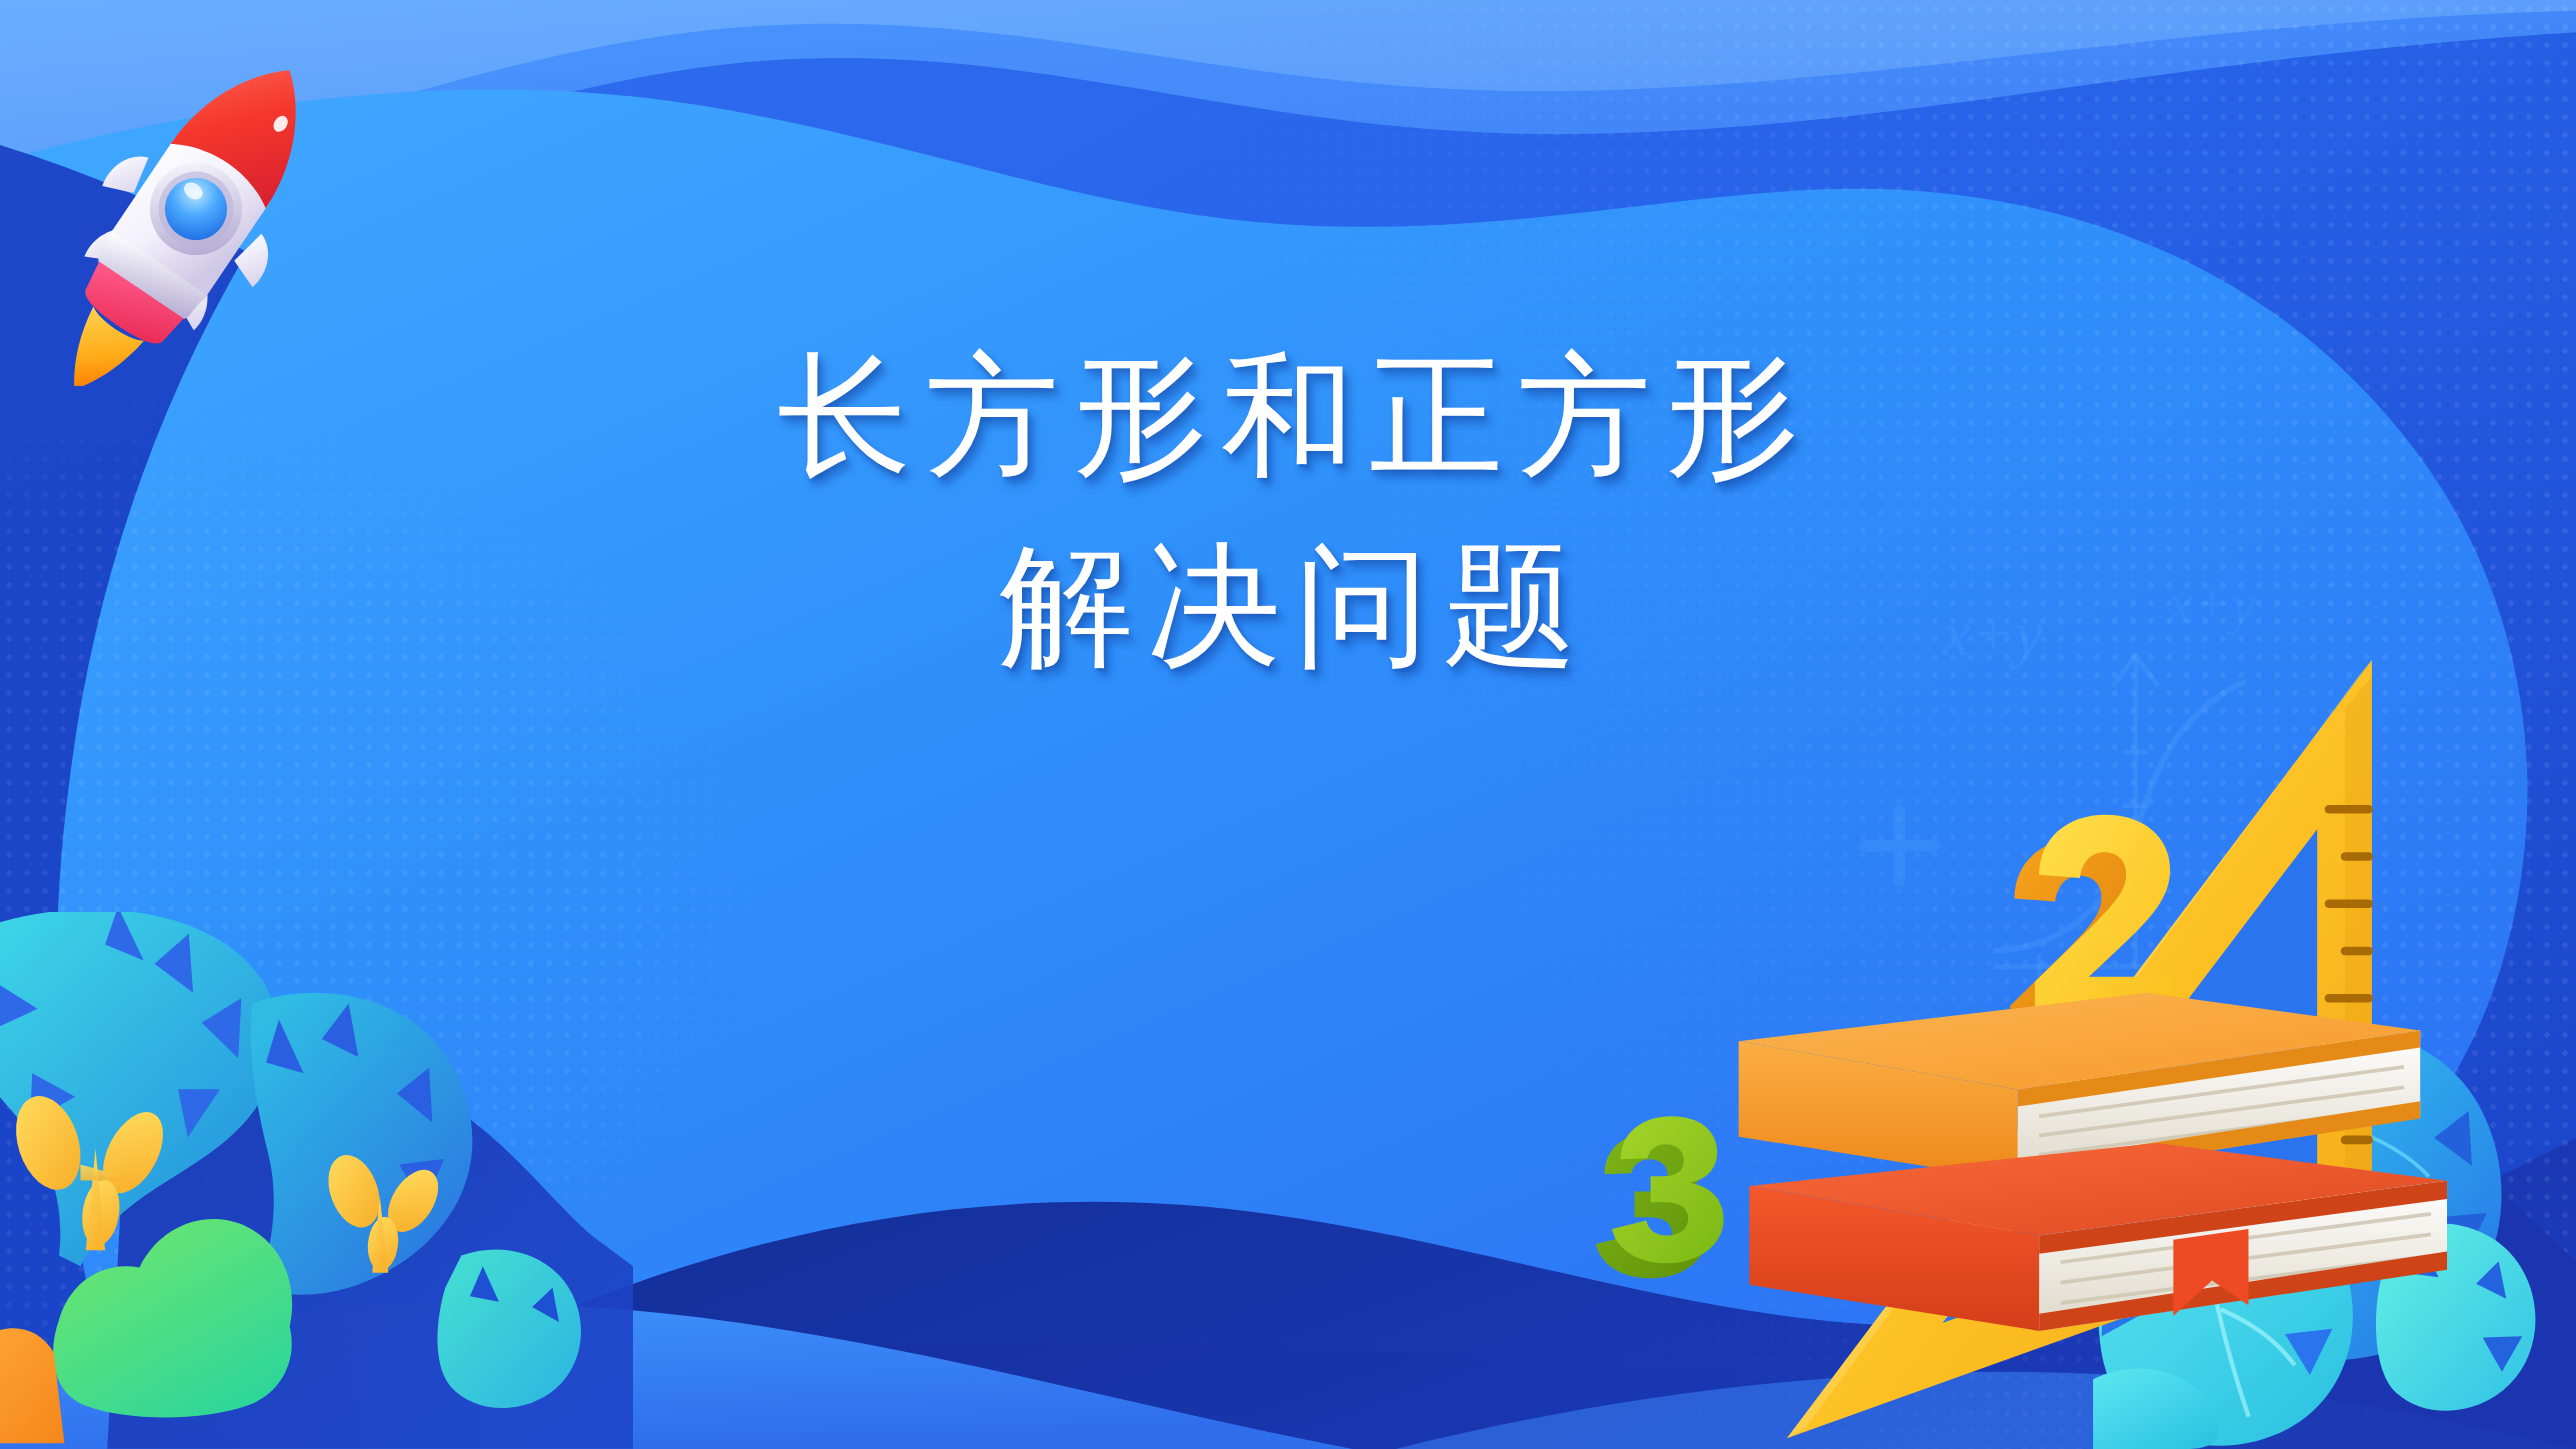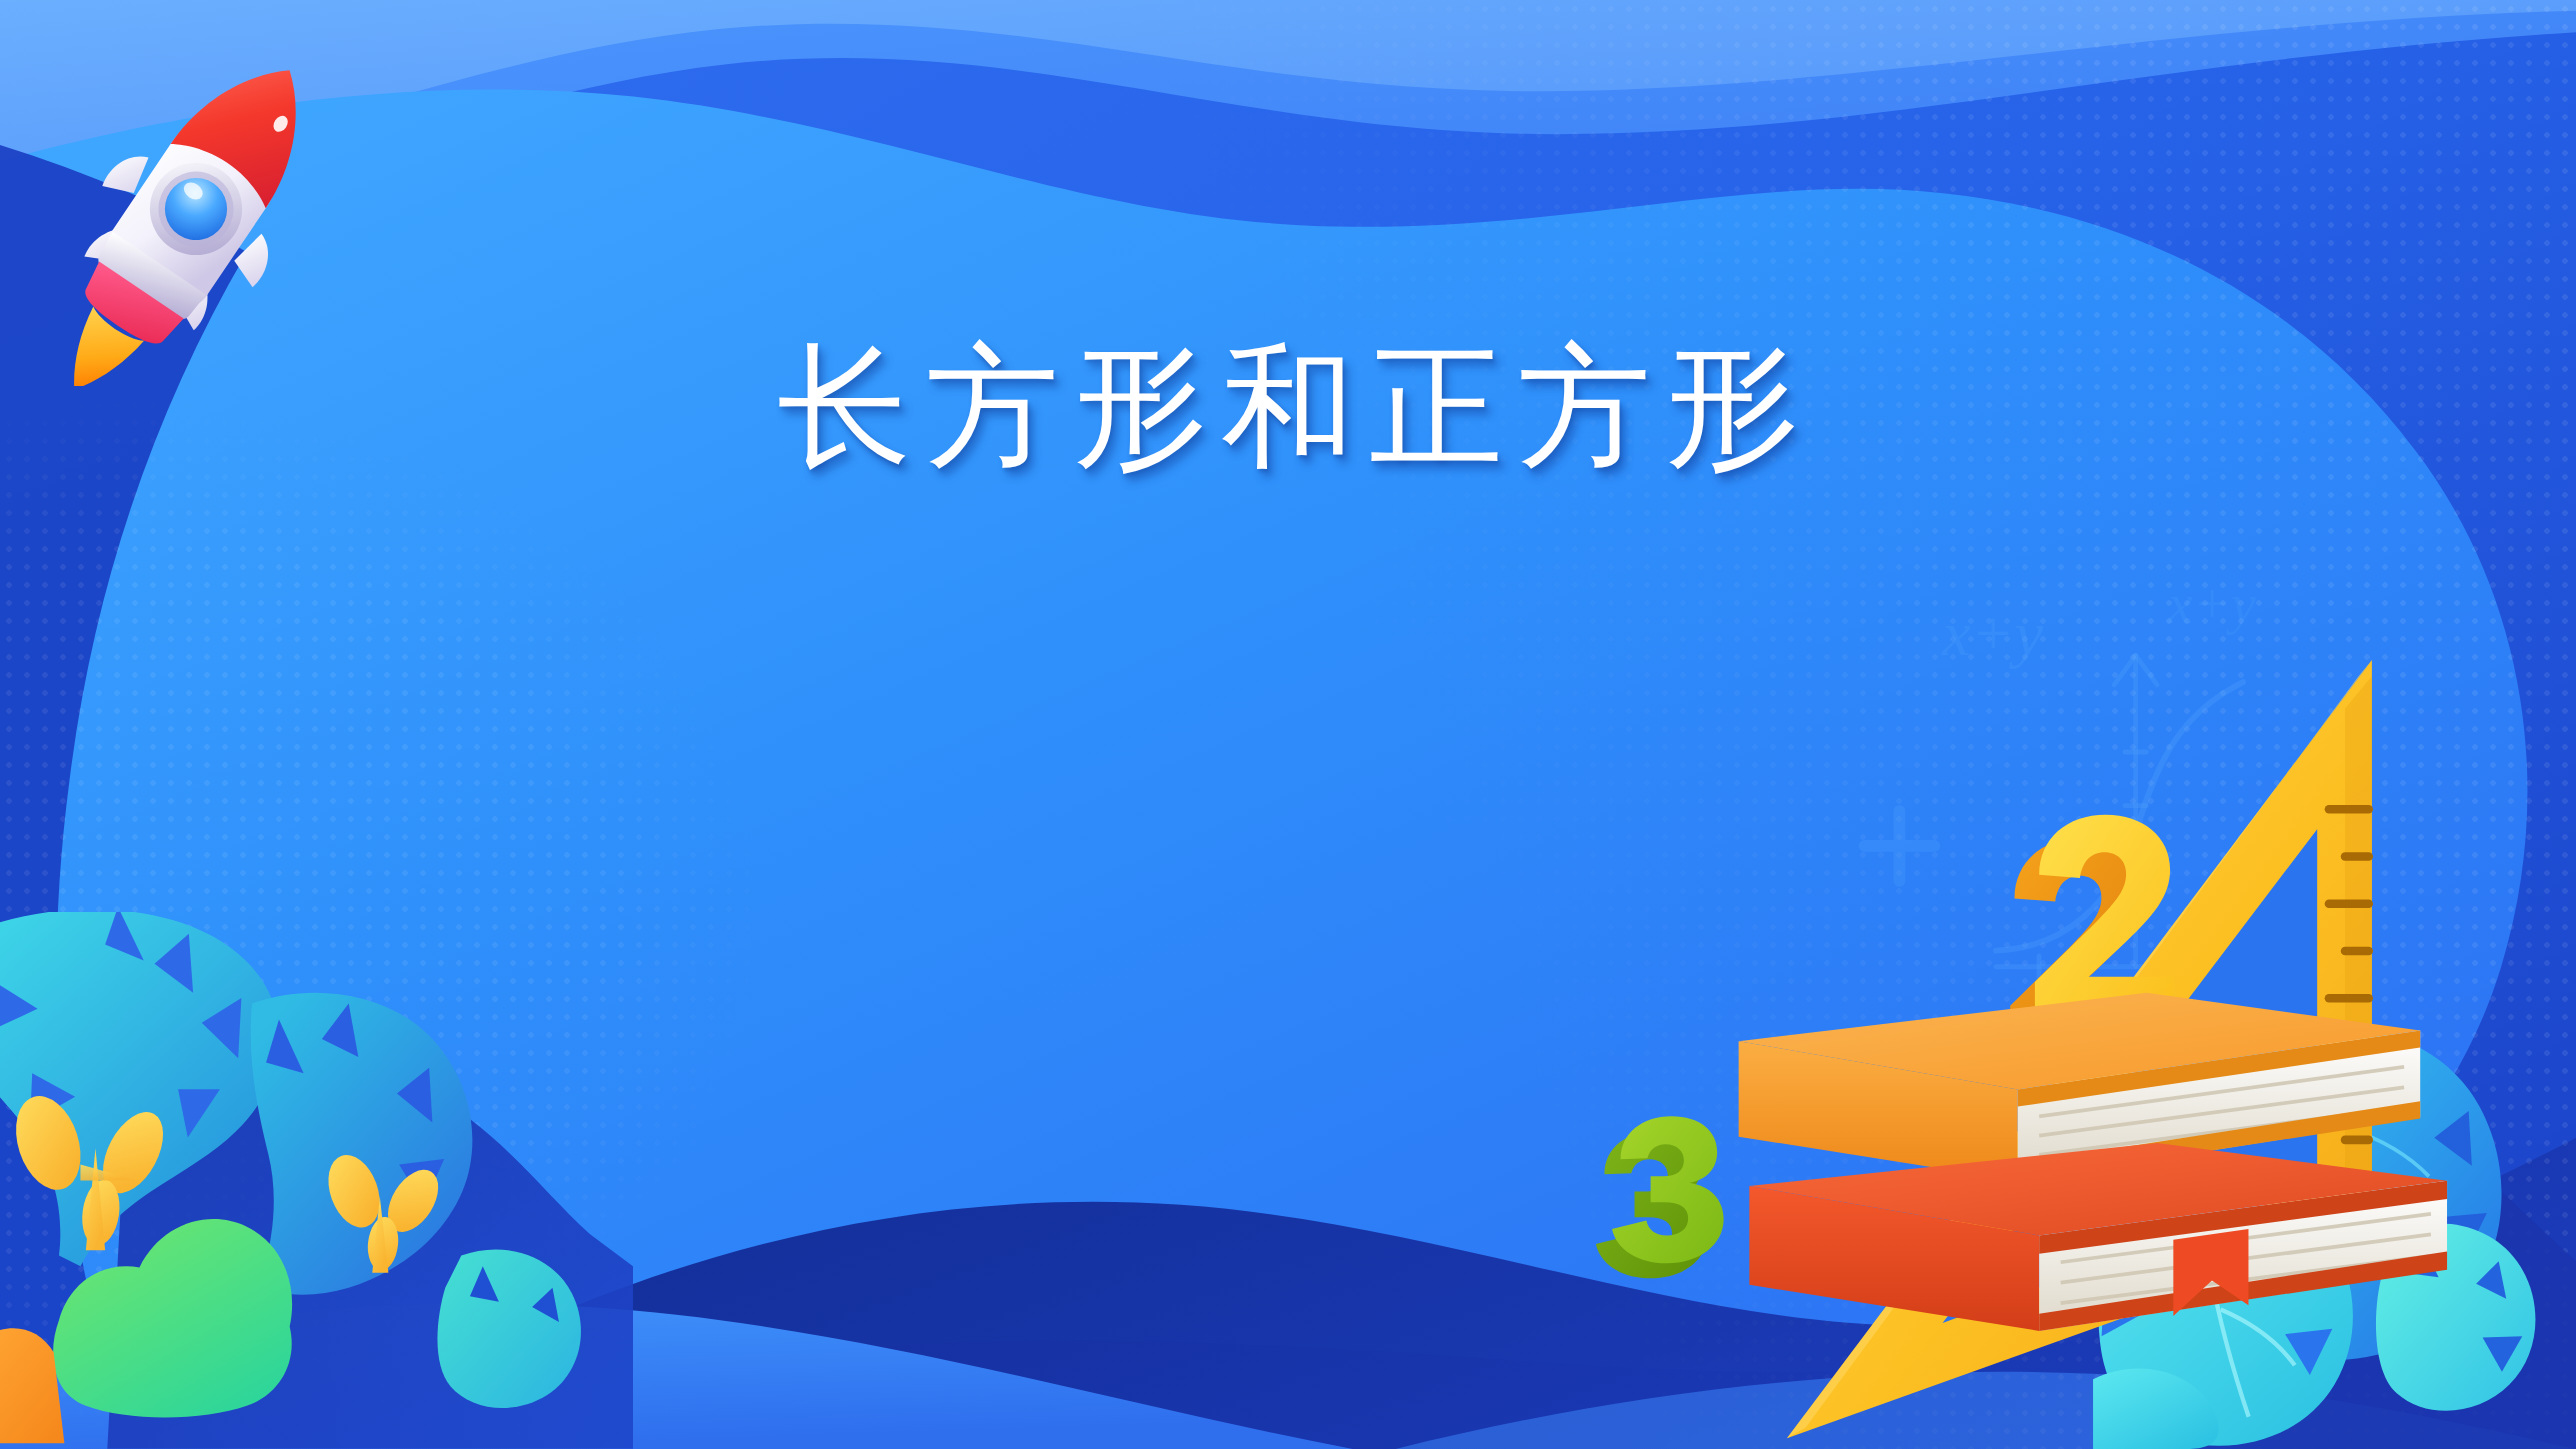--- a/index.html
+++ b/index.html
@@ -23,21 +23,21 @@
     position:absolute;
     left:0; right:0;
     top:322px;
     text-align:center;
     z-index:40;
     pointer-events:none;
   }
   .title-line {
     display:block;
     color:#ffffff;
-    font-family:Liberation Mono, monospace;
+    font-family:Liberation Serif, serif;
     font-weight:400;
     font-size:134px;
     line-height:1.42;
     letter-spacing:14px;
     text-indent:14px;
     text-shadow:
        5.4px 7.5px 8.6px rgba(12,50,140,.42),
        1.6px 2.7px 3.8px rgba(12,50,140,.30);
   }
 
@@ -614,16 +614,17 @@
       </g>
 
       <g fill="url(#rlA)">
         <path d="M0,690 C80,650 180,672 220,740 C250,792 230,820 180,820 L0,820 Z"></path>
       </g>
     </svg>
   </div>
 
   <div id="title-block">
     <span class="title-line">长方形和正方形</span>
+    <span class="title-line">解决问题</span>
   </div>
 
 </div>
 
 
 </body></html>

